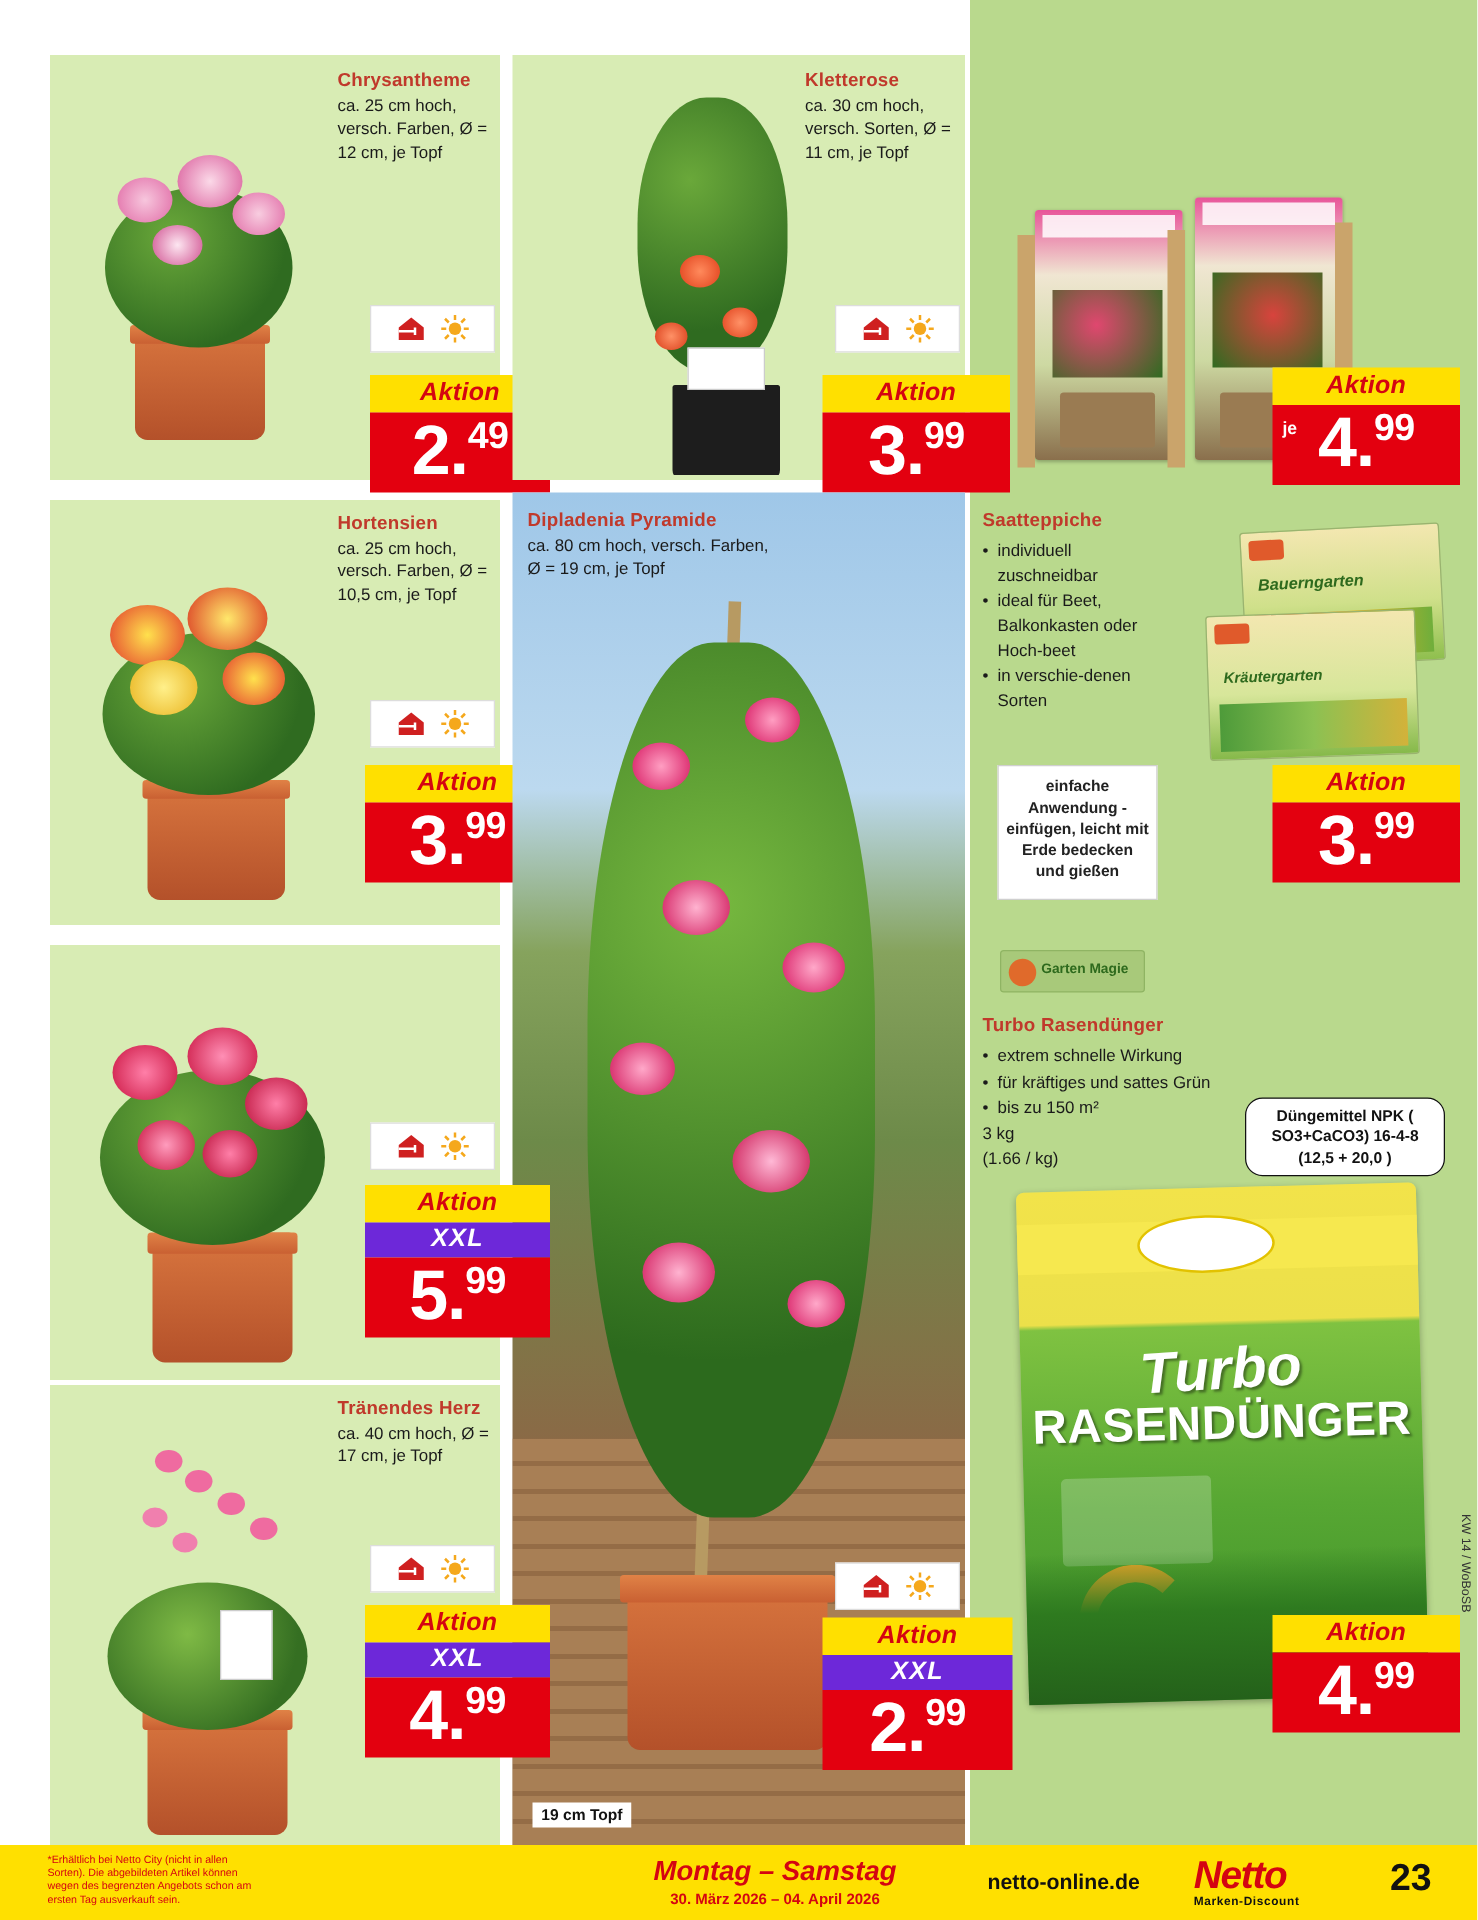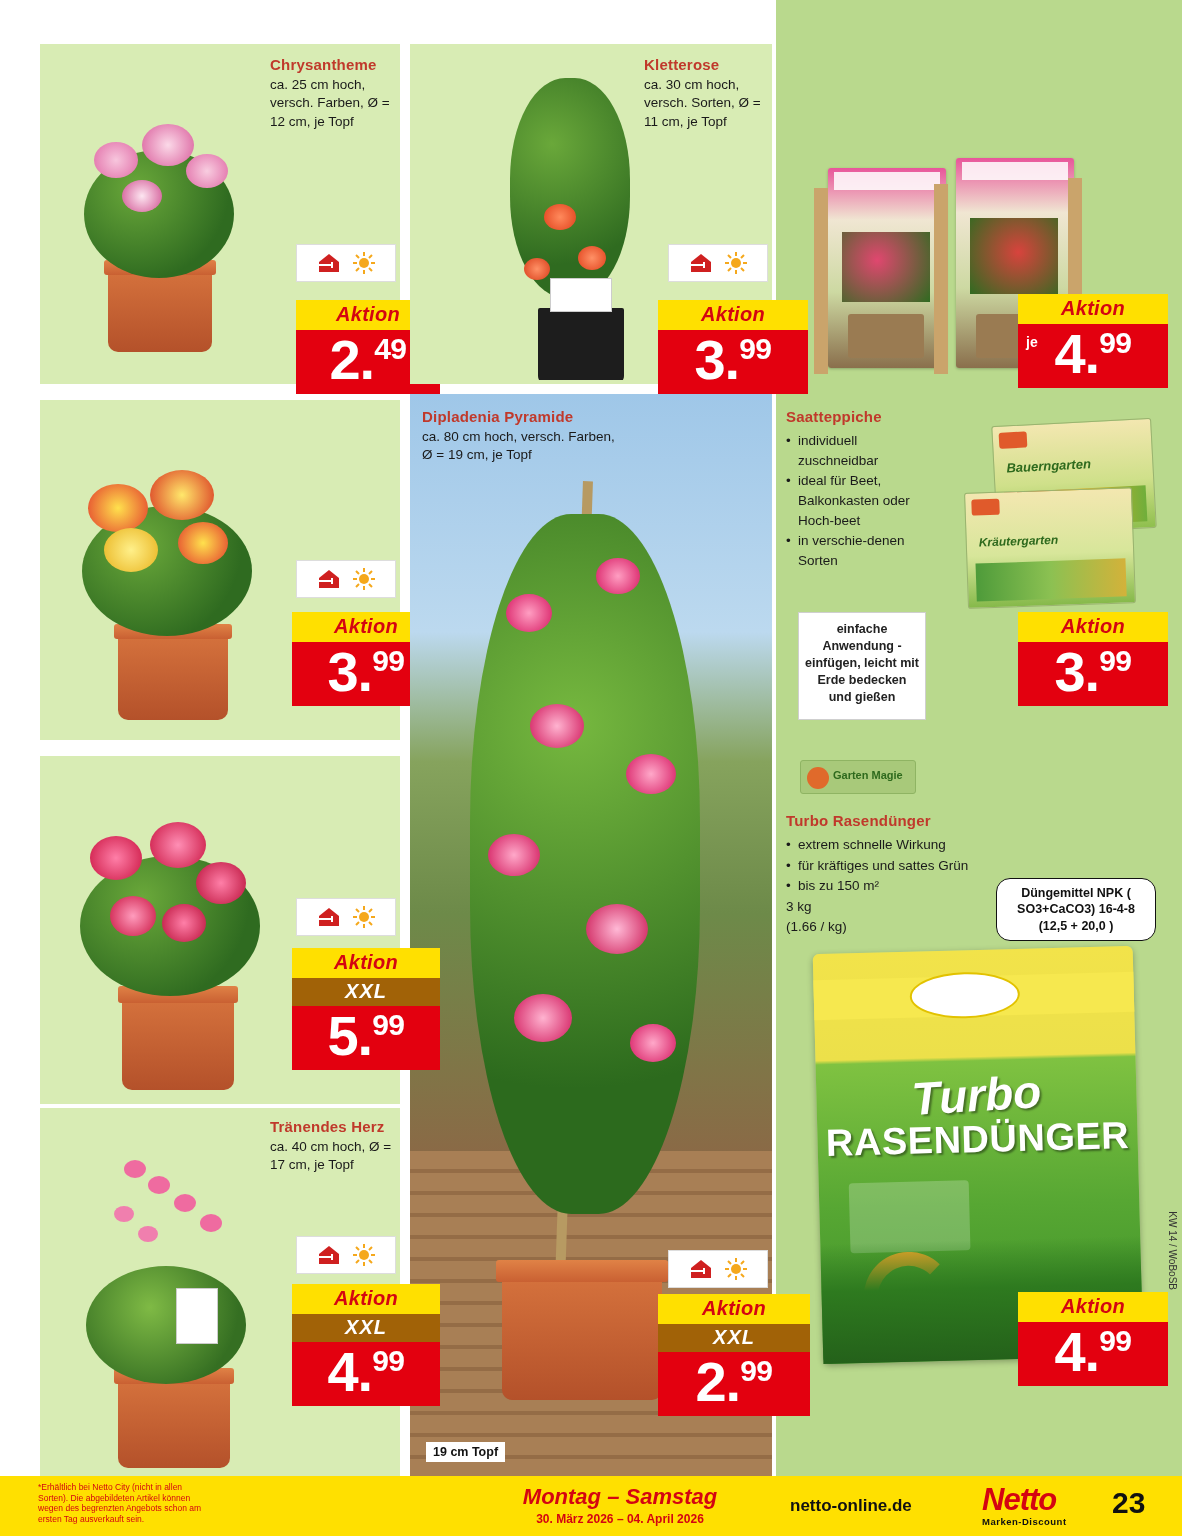--- a/index.html
+++ b/index.html
@@ -31,21 +31,21 @@
   .plist li:before { content:"•"; position:absolute; left:0; top:0; }
 
   
   .pricebox { position:absolute; }
   .aktion {
     background:#ffe000; color:#d40511; font-weight:bold;
     font-size:20px; text-align:center; padding:3px 0 4px;
     font-style:italic; letter-spacing:0.3px;
   }
   .xxl {
-    background:#a16207; color:#ffffff; font-weight:bold; font-style:italic;
+    background:#6d28d9; color:#ffffff; font-weight:bold; font-style:italic;
     font-size:20px; text-align:center; padding:2px 0 3px; letter-spacing:1px;
   }
   .pricered {
     background:#e3000f; color:#ffffff; text-align:center;
     position:relative; padding:2px 0 6px;
   }
   .pricered .amount {
     font-weight:bold; font-size:56px; line-height:1; letter-spacing:-1px;
     display:inline-block;
   }
@@ -162,21 +162,21 @@
     font-weight:bold; font-style:italic; color:#d40511; font-size:22px;
   }
   .footer-dates {
     position:absolute; left:430px; top:36px; width:380px; text-align:center;
     font-weight:bold; color:#d40511; font-size:12px;
   }
   .footer-url {
     position:absolute; left:790px; top:20px; font-weight:bold; font-size:17px; color:#111;
   }
   .netto-logo {
-    position:absolute; left:982px; top:8px; width:150px; height:44px;
+    position:absolute; left:955px; top:8px; width:150px; height:44px;
   }
   .netto-logo .word {
     font-weight:bold; font-style:italic; font-size:31px; color:#d40511;
     letter-spacing:-1px; line-height:1;
   }
   .netto-logo .sub {
     font-size:9.5px; font-weight:bold; color:#111; letter-spacing:.5px; margin-top:1px;
   }
   .pagenum {
     position:absolute; left:1112px; top:10px; font-weight:bold; font-size:30px; color:#111;
@@ -293,20 +293,24 @@
 
   <div class="tile" style="left:40px; top:400px; width:360px; height:340px;">
     <div class="tile-bg"></div>
     <div class="photo" style="left:6px; top:10px; width:230px; height:320px;">
       <div class="pot" style="left:72px; top:214px; width:110px; height:96px;"></div>
       <div class="leafmass" style="left:36px; top:96px; width:170px; height:130px;"></div>
       <div class="blossom" style="left:42px; top:74px; width:60px; height:48px; background:radial-gradient(circle,#ffe14d,#e23b2c);"></div>
       <div class="blossom" style="left:104px; top:60px; width:64px; height:50px; background:radial-gradient(circle,#ffe86b,#d8321f);"></div>
       <div class="blossom" style="left:58px; top:118px; width:54px; height:44px; background:radial-gradient(circle,#fff08a,#e8b21c);"></div>
       <div class="blossom" style="left:132px; top:112px; width:50px; height:42px; background:radial-gradient(circle,#ffe14d,#e23b2c);"></div>
+    </div>
+    <div style="position:absolute; left:230px; top:10px; width:124px;">
+      <div class="ptitle">Hortensien</div>
+      <div class="pdesc">ca. 25 cm hoch, versch. Farben, Ø = 10,5 cm, je Topf</div>
     </div>
     <div class="iconstrip" style="left:256px; top:160px; width:100px; height:38px;">
       <svg width="26" height="22" viewBox="0 0 26 22">
         <path d="M3 10 L13 2 L23 10 L23 20 L3 20 Z" fill="#cf2020"></path>
         <path d="M3 13 H16 M16 10 v6" stroke="#fff" stroke-width="2" fill="none"></path>
       </svg>
       <svg width="24" height="24" viewBox="0 0 24 24">
         <circle cx="12" cy="12" r="5" fill="#f5a81c"></circle>
         <g stroke="#f5a81c" stroke-width="2">
           <path d="M12 1v4M12 19v4M1 12h4M19 12h4M4 4l3 3M17 17l3 3M20 4l-3 3M7 17l-3 3"></path>

